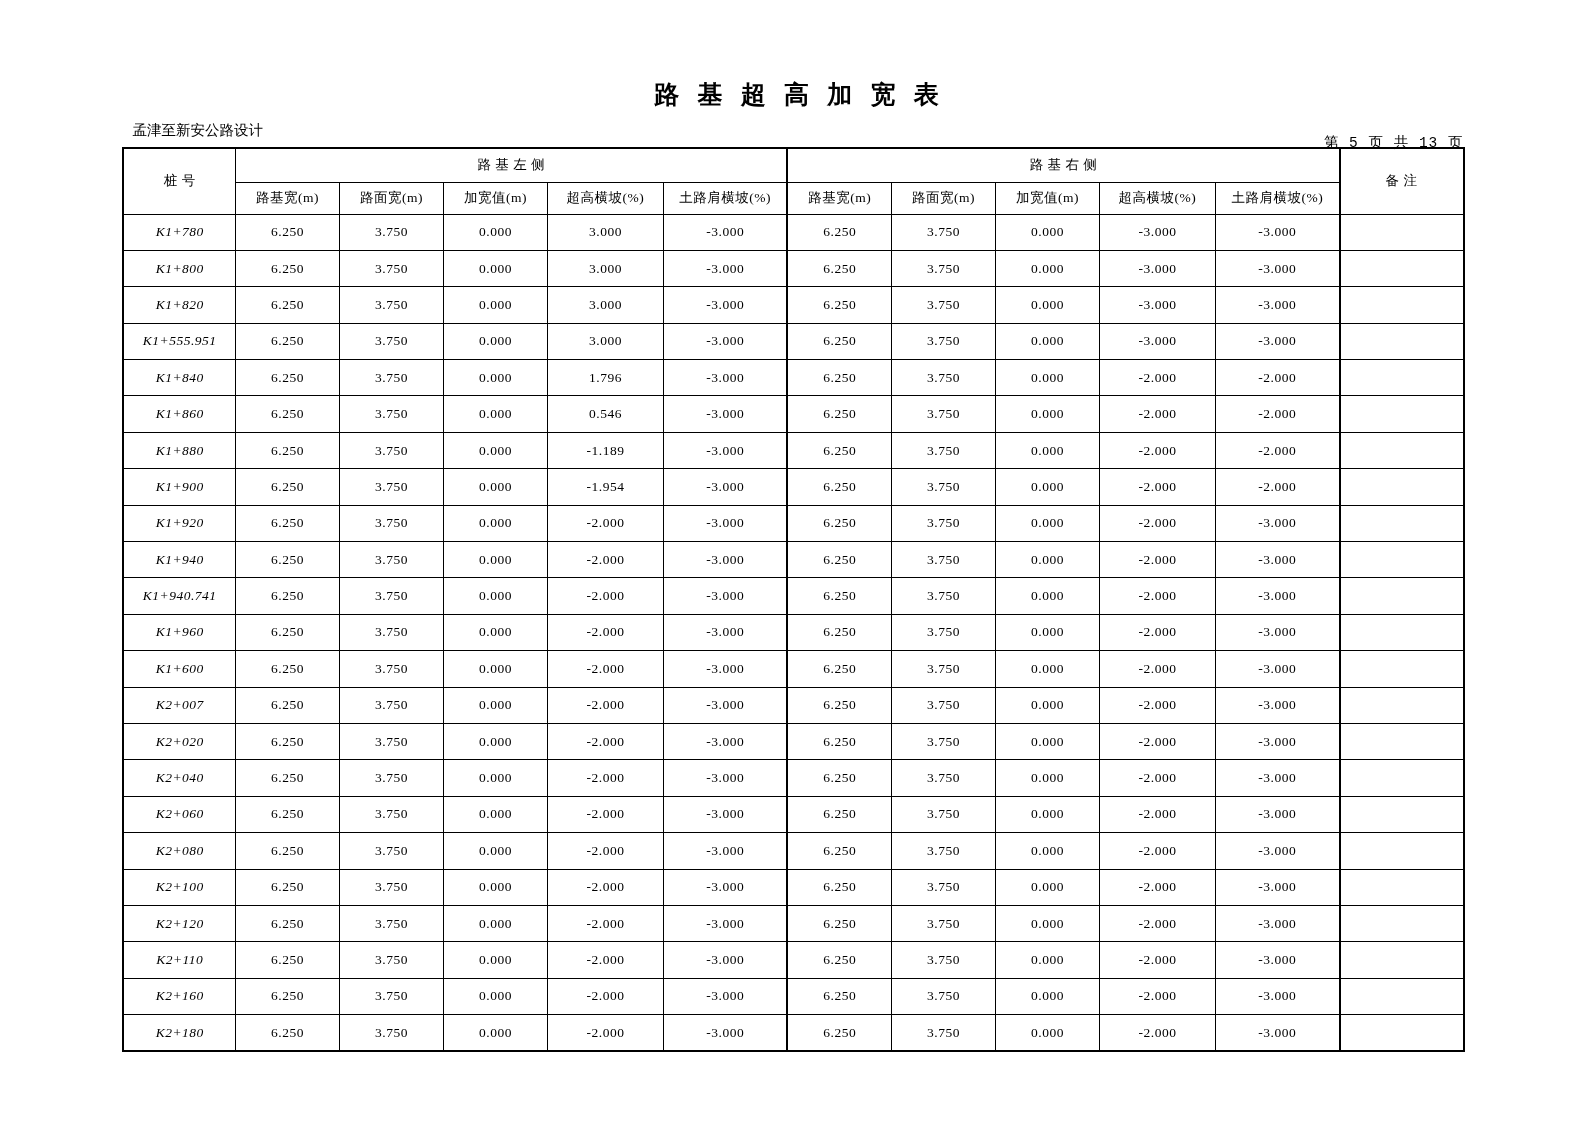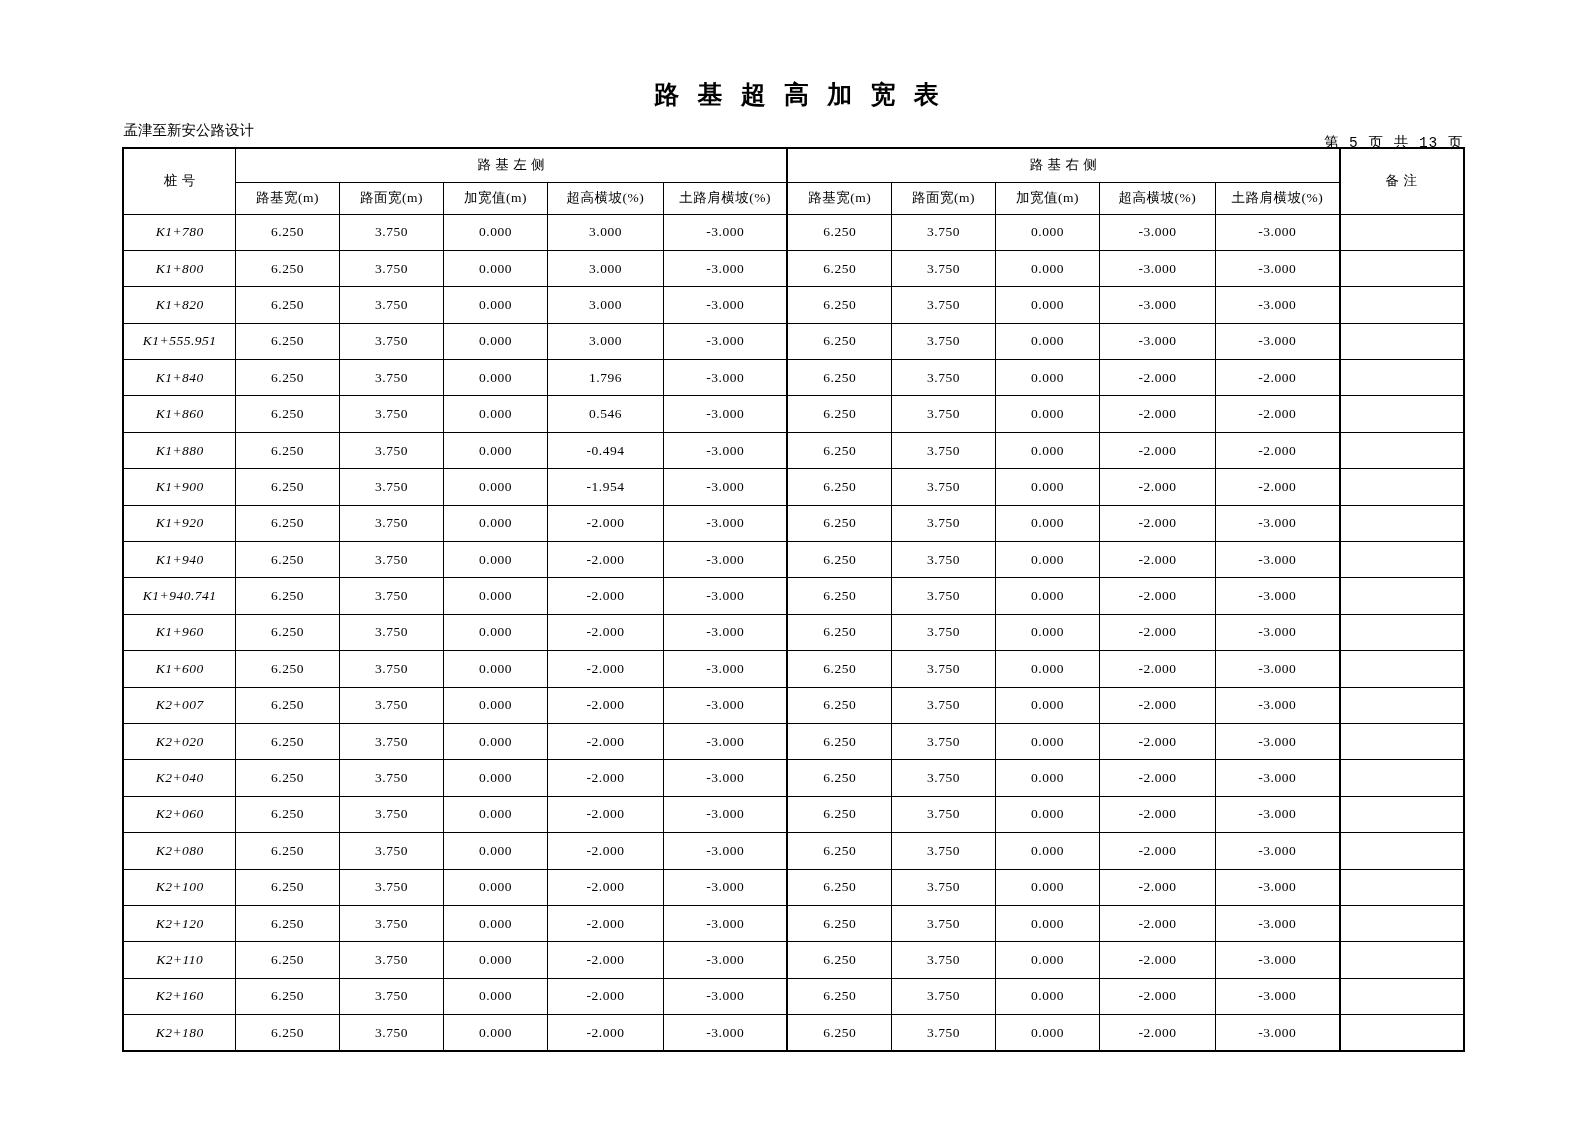--- a/index.html
+++ b/index.html
@@ -31,21 +31,21 @@
   }
   .subhead {
     position: relative;
     width: 1340px;
     margin: 10px auto 6px auto;
     height: 20px;
     font-size: 14.5px;
   }
   .subhead .left {
     position: absolute;
-    left: 0;
+    left: 9px;
     top: 0;
     font-family: Liberation Serif, serif;
   }
   .subhead .right {
     position: absolute;
     right: 0;
     top: 12px;
     letter-spacing: 1px;
     font-family: Liberation Mono, monospace;
   }
@@ -239,21 +239,21 @@
           <td class="data">0.000</td>
           <td class="data">-2.000</td>
           <td class="data">-2.000</td>
           <td class="data vsep-right"></td>
         </tr>
         <tr>
           <td class="data stake">K1+880</td>
           <td class="data">6.250</td>
           <td class="data">3.750</td>
           <td class="data">0.000</td>
-          <td class="data">-0.494</td>
+          <td class="data">-1.189</td>
           <td class="data vsep-left">-3.000</td>
           <td class="data">6.250</td>
           <td class="data">3.750</td>
           <td class="data">0.000</td>
           <td class="data">-2.000</td>
           <td class="data">-2.000</td>
           <td class="data vsep-right"></td>
         </tr>
         <tr>
           <td class="data stake">K1+900</td>

